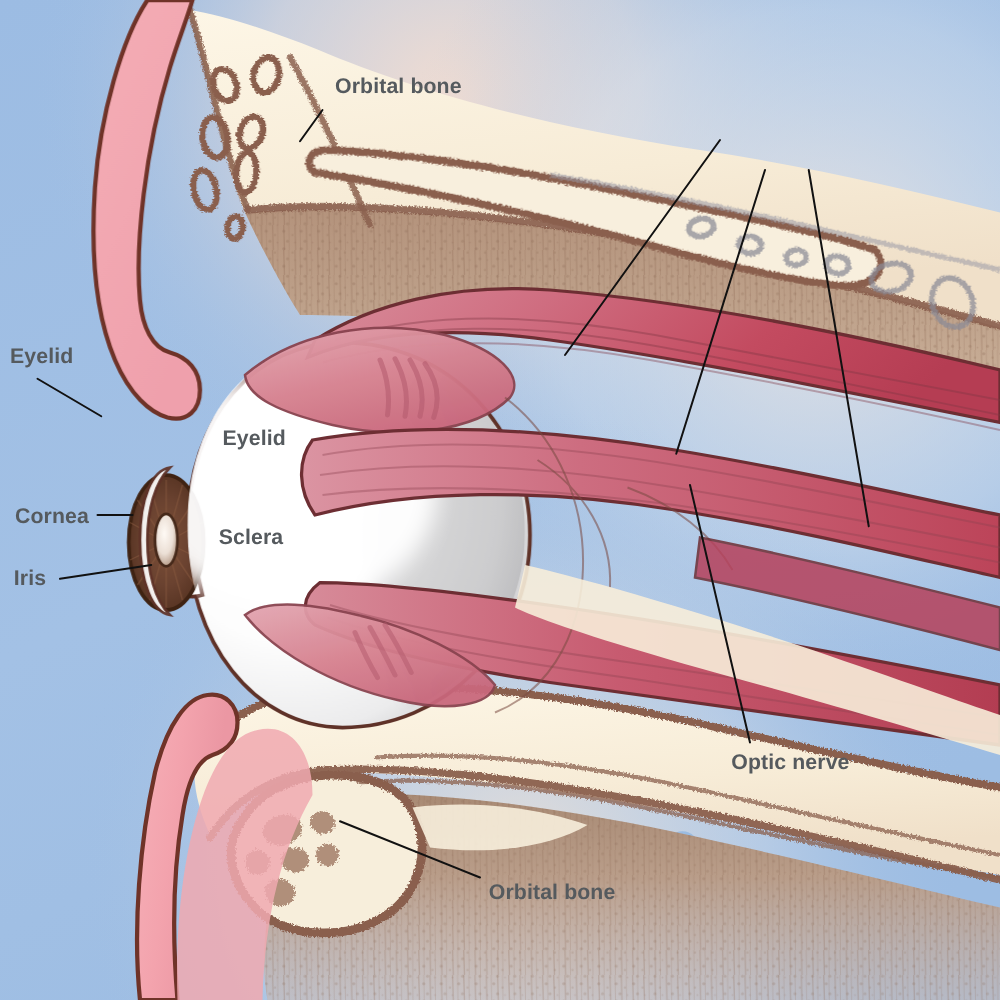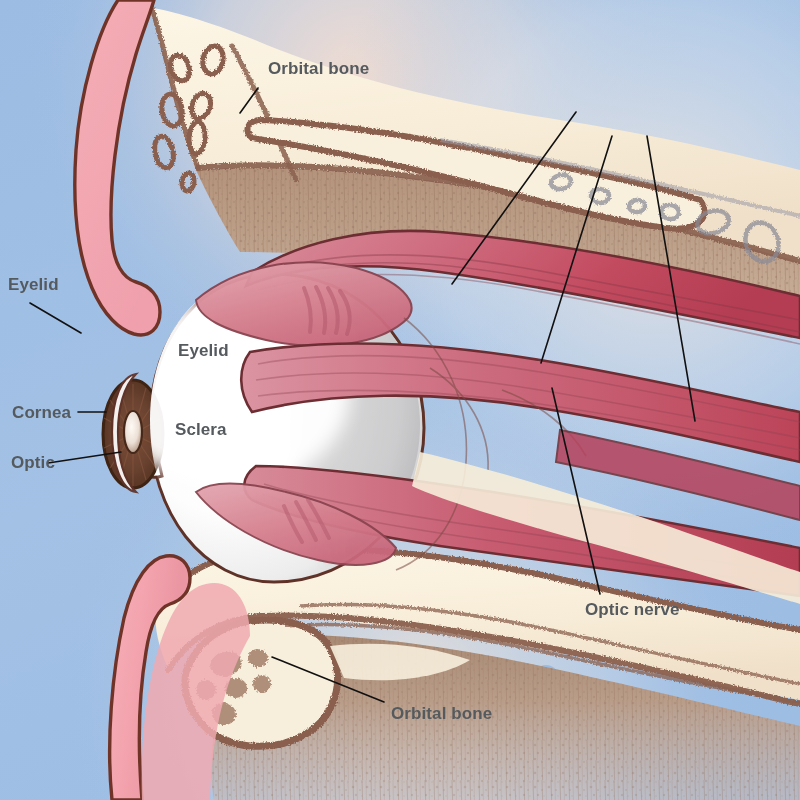--- a/index.html
+++ b/index.html
@@ -393,19 +393,19 @@
 
 
   <div class="lbl" style="left:8px; top:275px;">Eyelid</div>
 
   <div class="lbl" style="left:178px; top:341px;">Eyelid</div>
 
   <div class="lbl" style="left:12px; top:403px;">Cornea</div>
 
   <div class="lbl" style="left:175px; top:420px;">Sclera</div>
 
-  <div class="lbl" style="left:11px; top:453px;">Optic</div>
+  <div class="lbl" style="left:11px; top:453px;">Iris</div>
 
   <div class="lbl" style="left:585px; top:600px;text-align:right;">Optic nerve</div>
 
   <div class="lbl" style="left:391px; top:704px;">Orbital bone</div>
 
 </div>
 
 </body></html>

